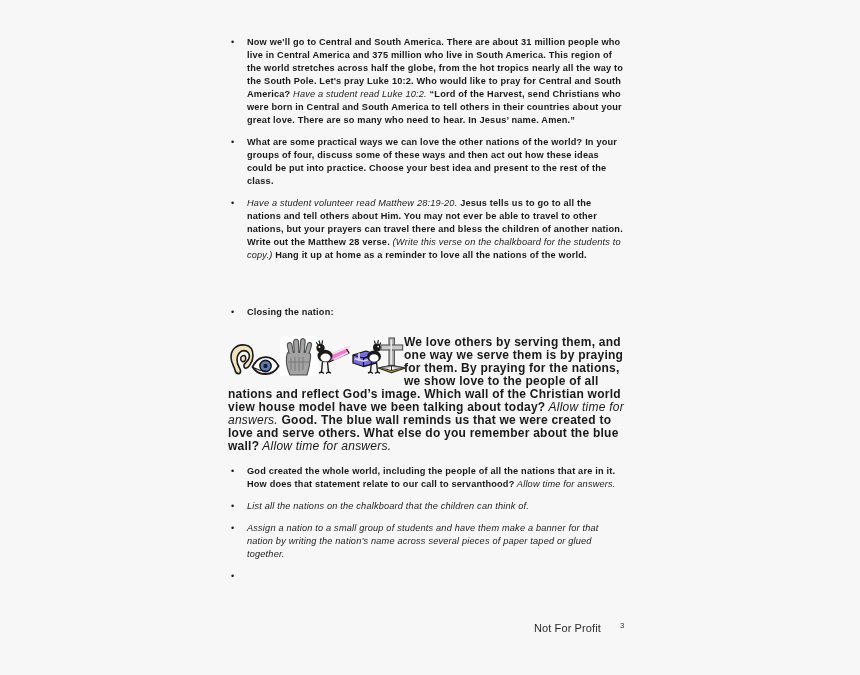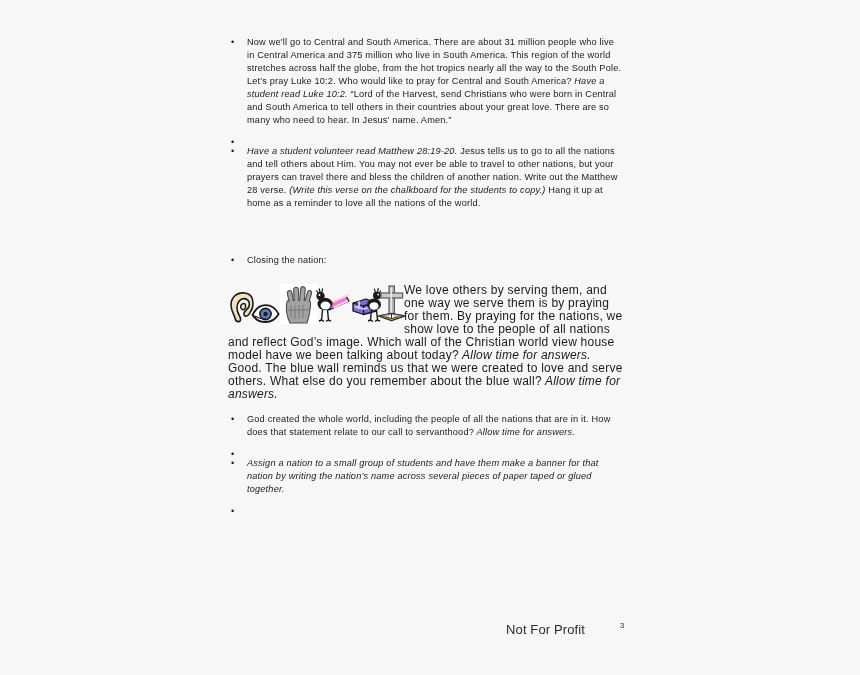--- a/index.html
+++ b/index.html
@@ -37,21 +37,21 @@
     text-align: left;
   }
   .bullet > .dot {
     position: absolute;
     left: 3px;
     top: 0px;
     font-size: 9.2px;
     line-height: 13.0px;
     color: #1a1a1a;
   }
-  .b { font-weight: normal; text-align: center; }
+  .b { font-weight: bold; text-align: center; }
   .r { font-weight: normal; font-style: italic; }
 
   .gap-sm { height: 9px; }
   .gap-md { height: 12px; }
   .gap-lg { height: 44px; }
   .gap-xl { height: 17px; }
   .icon {
     position: absolute;
     bottom: 0;
   }
@@ -67,24 +67,24 @@
     float: left;
     width: 172px;
     height: 40px;
     position: relative;
     margin-right: 4px;
   }
 
   
   #footer {
     position: absolute;
-    left: 506px;
+    left: 534px;
     top: 622px;
     width: 100px;
-    font-size: 13px;
+    font-size: 11px;
     color: #2b2b2b;
     letter-spacing: 0.01em;
   }
   #pagenum {
     position: absolute;
     left: 620px;
     top: 621px;
     font-size: 7.6px;
     color: #2b2b2b;
   }
@@ -98,20 +98,21 @@
 
     <div class="bullet">
       <span class="dot">•</span>
       <span class="b">Now we'll go to Central and South America. There are about 31 million people who live in Central America and 375 million who live in South America. This region of the world stretches across half the globe, from the hot tropics nearly all the way to the South Pole.  Let's pray Luke 10:2. Who would like to pray for Central and South America?</span><span class="r">  Have a student read Luke 10:2.  </span><span class="b">“Lord of the Harvest, send Christians who were born in Central and South America to tell others in their countries about your great love. There are so many who need to hear. In Jesus’ name. Amen.”</span>
     </div>
 
     <div class="gap-sm"></div>
 
     <div class="bullet">
       <span class="dot">•</span>
+      <span class="b">What are some practical ways we can love the other nations of the world? In your groups of four, discuss some of these ways and then act out how these ideas could be put into practice. Choose your best idea and present to the rest of the class.</span>
     </div>
 
     <div class="gap-sm"></div>
 
     <div class="bullet">
       <span class="dot">•</span>
       <span class="r">Have a student volunteer read Matthew 28:19-20.  </span><span class="b">Jesus tells us to go to all the nations and tell others about Him.  You may not ever be able to travel to other nations, but your prayers can travel there and bless the children of another nation.  Write out the Matthew 28 verse.</span><span class="r">  (Write this verse on the chalkboard for the students to copy.)  </span><span class="b">Hang it up at home as a reminder to love all the nations of the world.</span>
     </div>
 
     <div class="gap-lg"></div>
@@ -228,20 +229,21 @@
 
     <div class="bullet">
       <span class="dot">•</span>
       <span class="b">God created the whole world, including the people of all the nations that are in it. How does that statement relate to our call to servanthood?</span><span class="r"> Allow time for answers.</span>
     </div>
 
     <div class="gap-sm"></div>
 
     <div class="bullet">
       <span class="dot">•</span>
+      <span class="r">List all the nations on the chalkboard that the children can think of.</span>
     </div>
 
     <div class="gap-sm"></div>
 
     <div class="bullet">
       <span class="dot">•</span>
       <span class="r">Assign a nation to a small group of students and have them make a banner for that nation by writing the nation’s name across several pieces of paper taped or glued together.</span>
     </div>
 
     <div class="gap-sm"></div>

